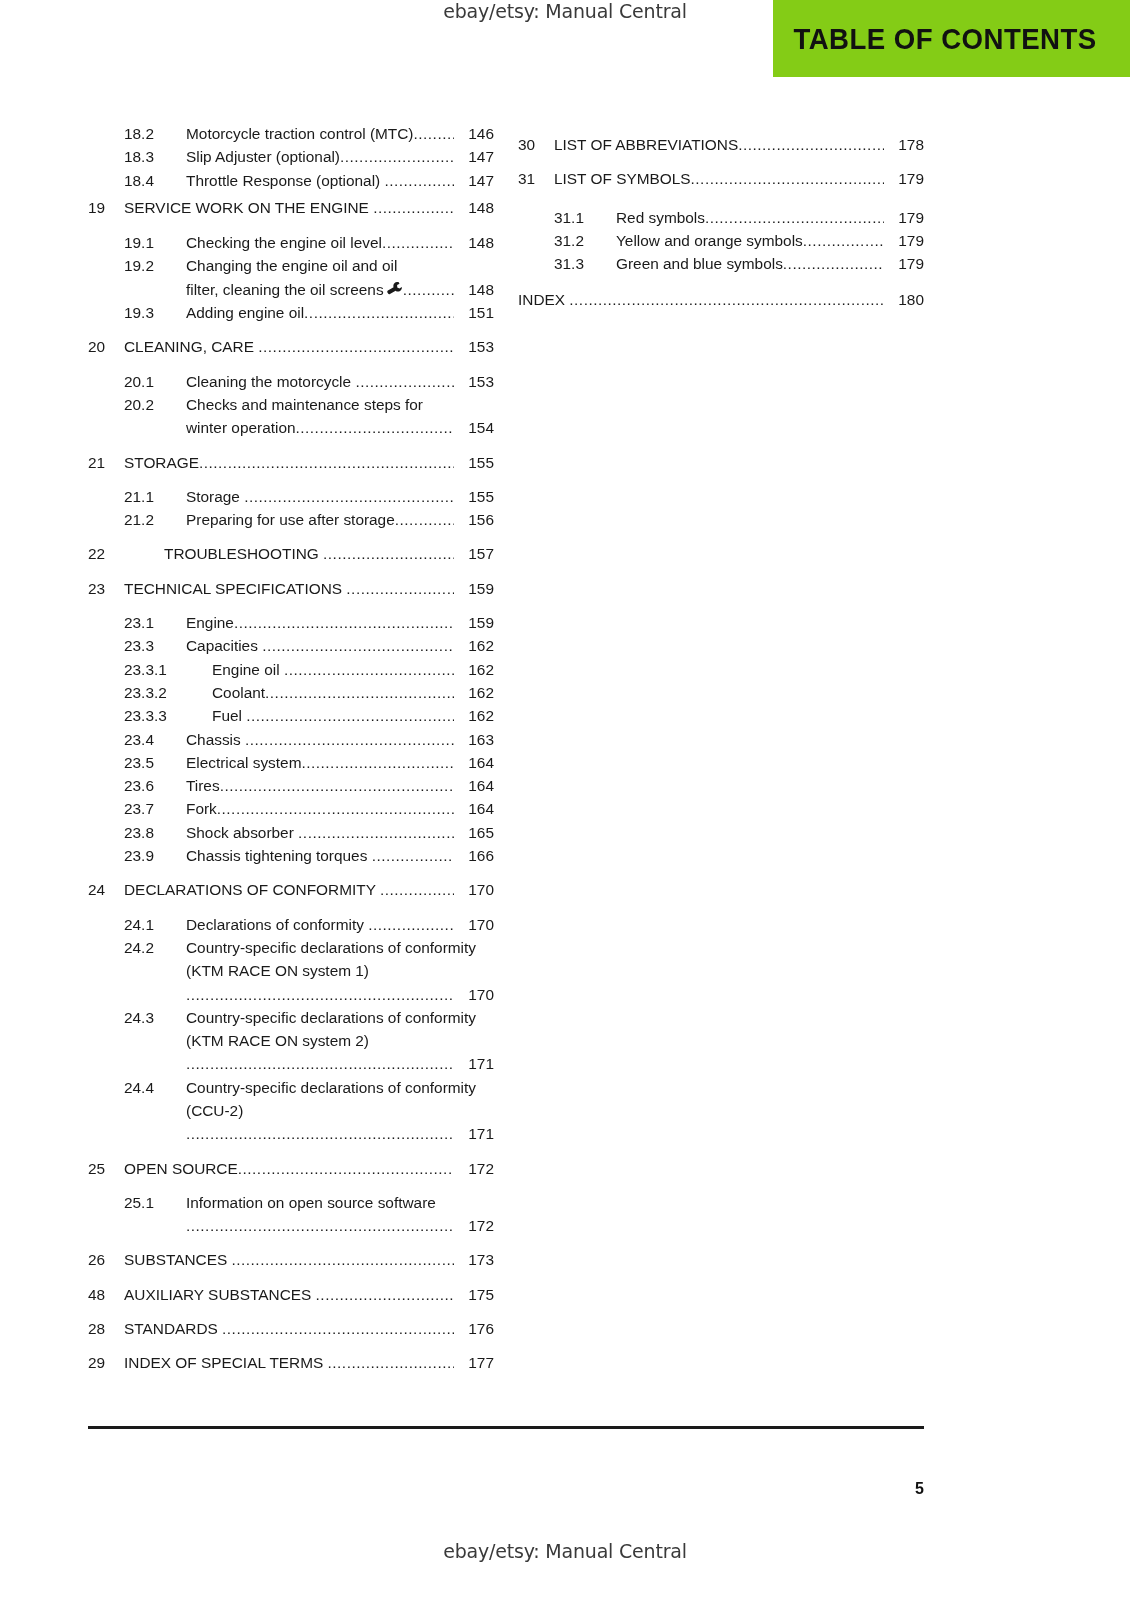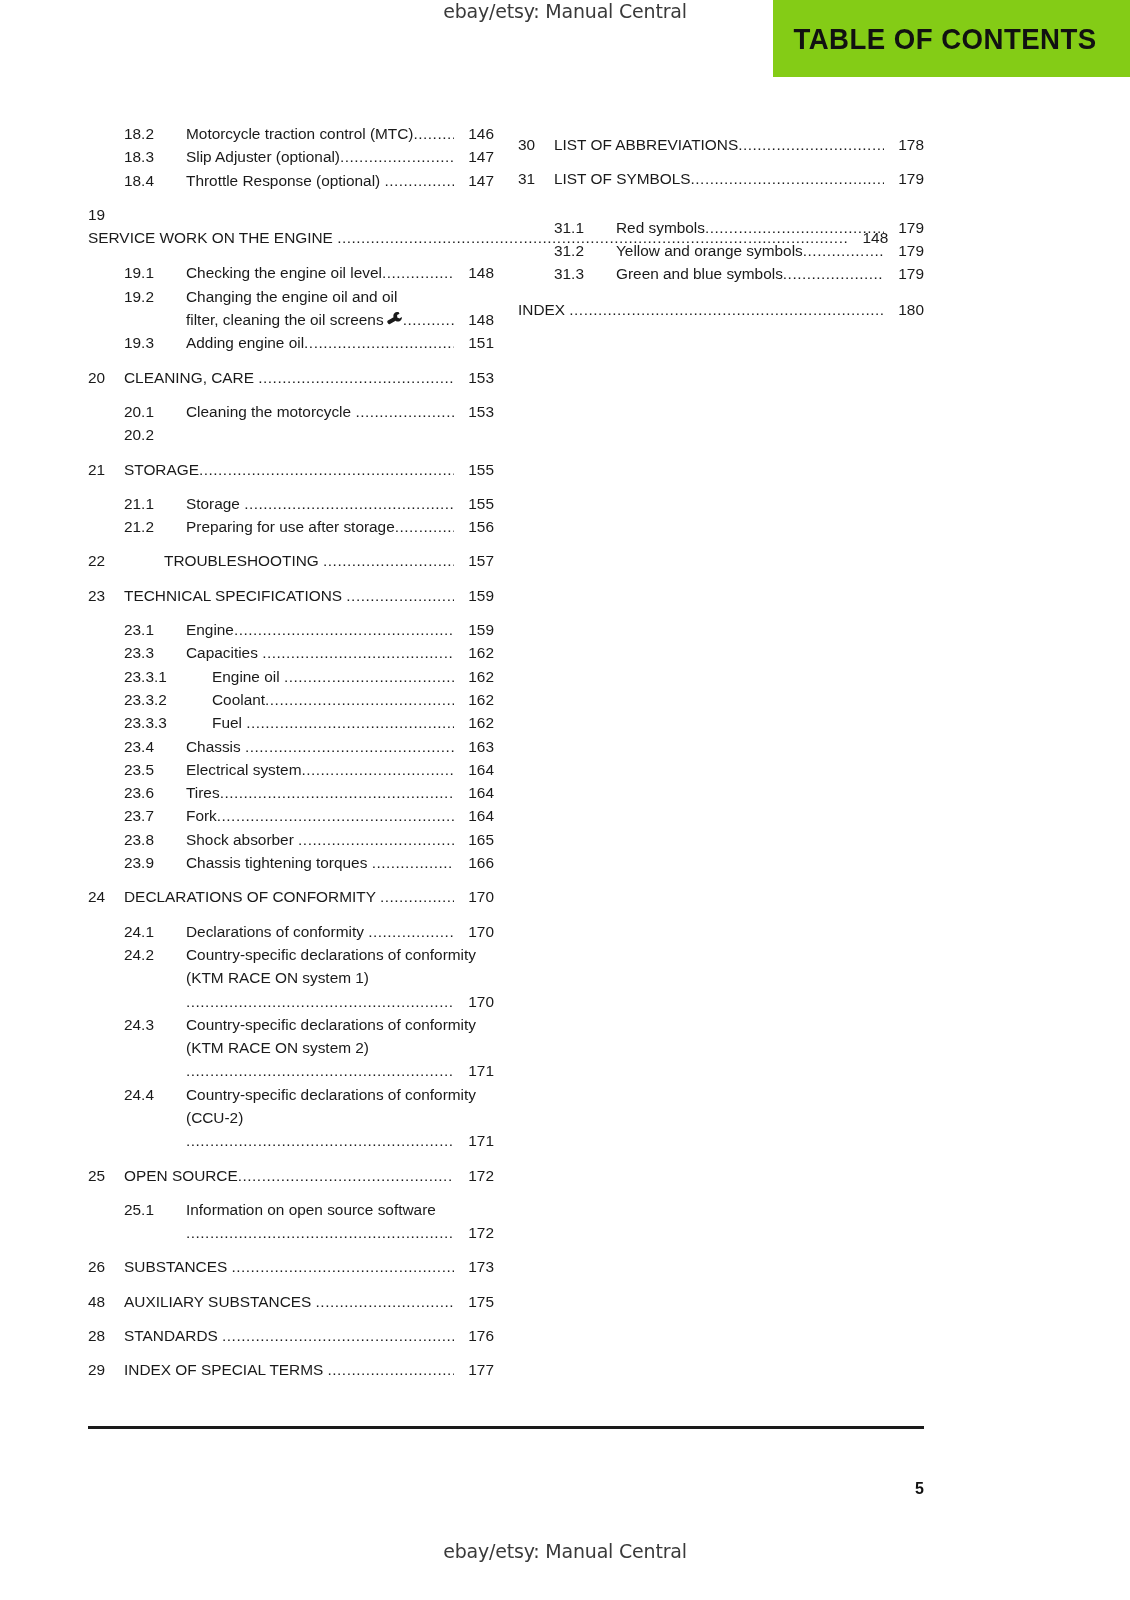--- a/index.html
+++ b/index.html
@@ -196,21 +196,21 @@
       <div class="entry lvl2">
         <div class="num">18.4</div>
         <div class="body-wrap">
           <div class="line">
             <span class="title-txt">Throttle Response (optional) </span>
             <span class="leader"></span>
             <span class="pg">147</span>
           </div>
         </div>
       </div>
-      <div class="entry lvl1" style="margin-top: 11px; margin-bottom: 11px; flex-direction: column;">
+      <div class="entry lvl1" style="margin-top: 4px; margin-bottom: 11px;">
         <div class="num">19</div>
         <div class="body-wrap">
           <div class="line">
             <span class="title-txt">SERVICE WORK ON THE ENGINE </span>
             <span class="leader"></span>
             <span class="pg">148</span>
           </div>
         </div>
       </div>
       <div class="entry lvl2" style="margin-top: 12px;">
@@ -264,20 +264,30 @@
         <div class="body-wrap">
           <div class="line">
             <span class="title-txt">Cleaning the motorcycle </span>
             <span class="leader"></span>
             <span class="pg">153</span>
           </div>
         </div>
       </div>
       <div class="entry lvl2">
         <div class="num">20.2</div>
+        <div class="body-wrap">
+          <div class="line">
+            <span class="title-txt">Checks and maintenance steps for</span>
+          </div>
+          <div class="line">
+            <span class="title-txt">winter operation</span>
+            <span class="leader"></span>
+            <span class="pg">154</span>
+          </div>
+        </div>
       </div>
       <div class="entry lvl1" style="margin-top: 11px; margin-bottom: 11px;">
         <div class="num">21</div>
         <div class="body-wrap">
           <div class="line">
             <span class="title-txt">STORAGE</span>
             <span class="leader"></span>
             <span class="pg">155</span>
           </div>
         </div>
@@ -547,21 +557,21 @@
       <div class="entry lvl1" style="margin-top: 11px; margin-bottom: 11px;">
         <div class="num">30</div>
         <div class="body-wrap">
           <div class="line">
             <span class="title-txt">LIST OF ABBREVIATIONS</span>
             <span class="leader"></span>
             <span class="pg">178</span>
           </div>
         </div>
       </div>
-      <div class="entry lvl1" style="margin-top: 11px; margin-bottom: 25px;">
+      <div class="entry lvl1" style="margin-top: 11px; margin-bottom: 15px;">
         <div class="num">31</div>
         <div class="body-wrap">
           <div class="line">
             <span class="title-txt">LIST OF SYMBOLS</span>
             <span class="leader"></span>
             <span class="pg">179</span>
           </div>
         </div>
       </div>
       <div class="entry lvl2" style="margin-top: 0px;">

